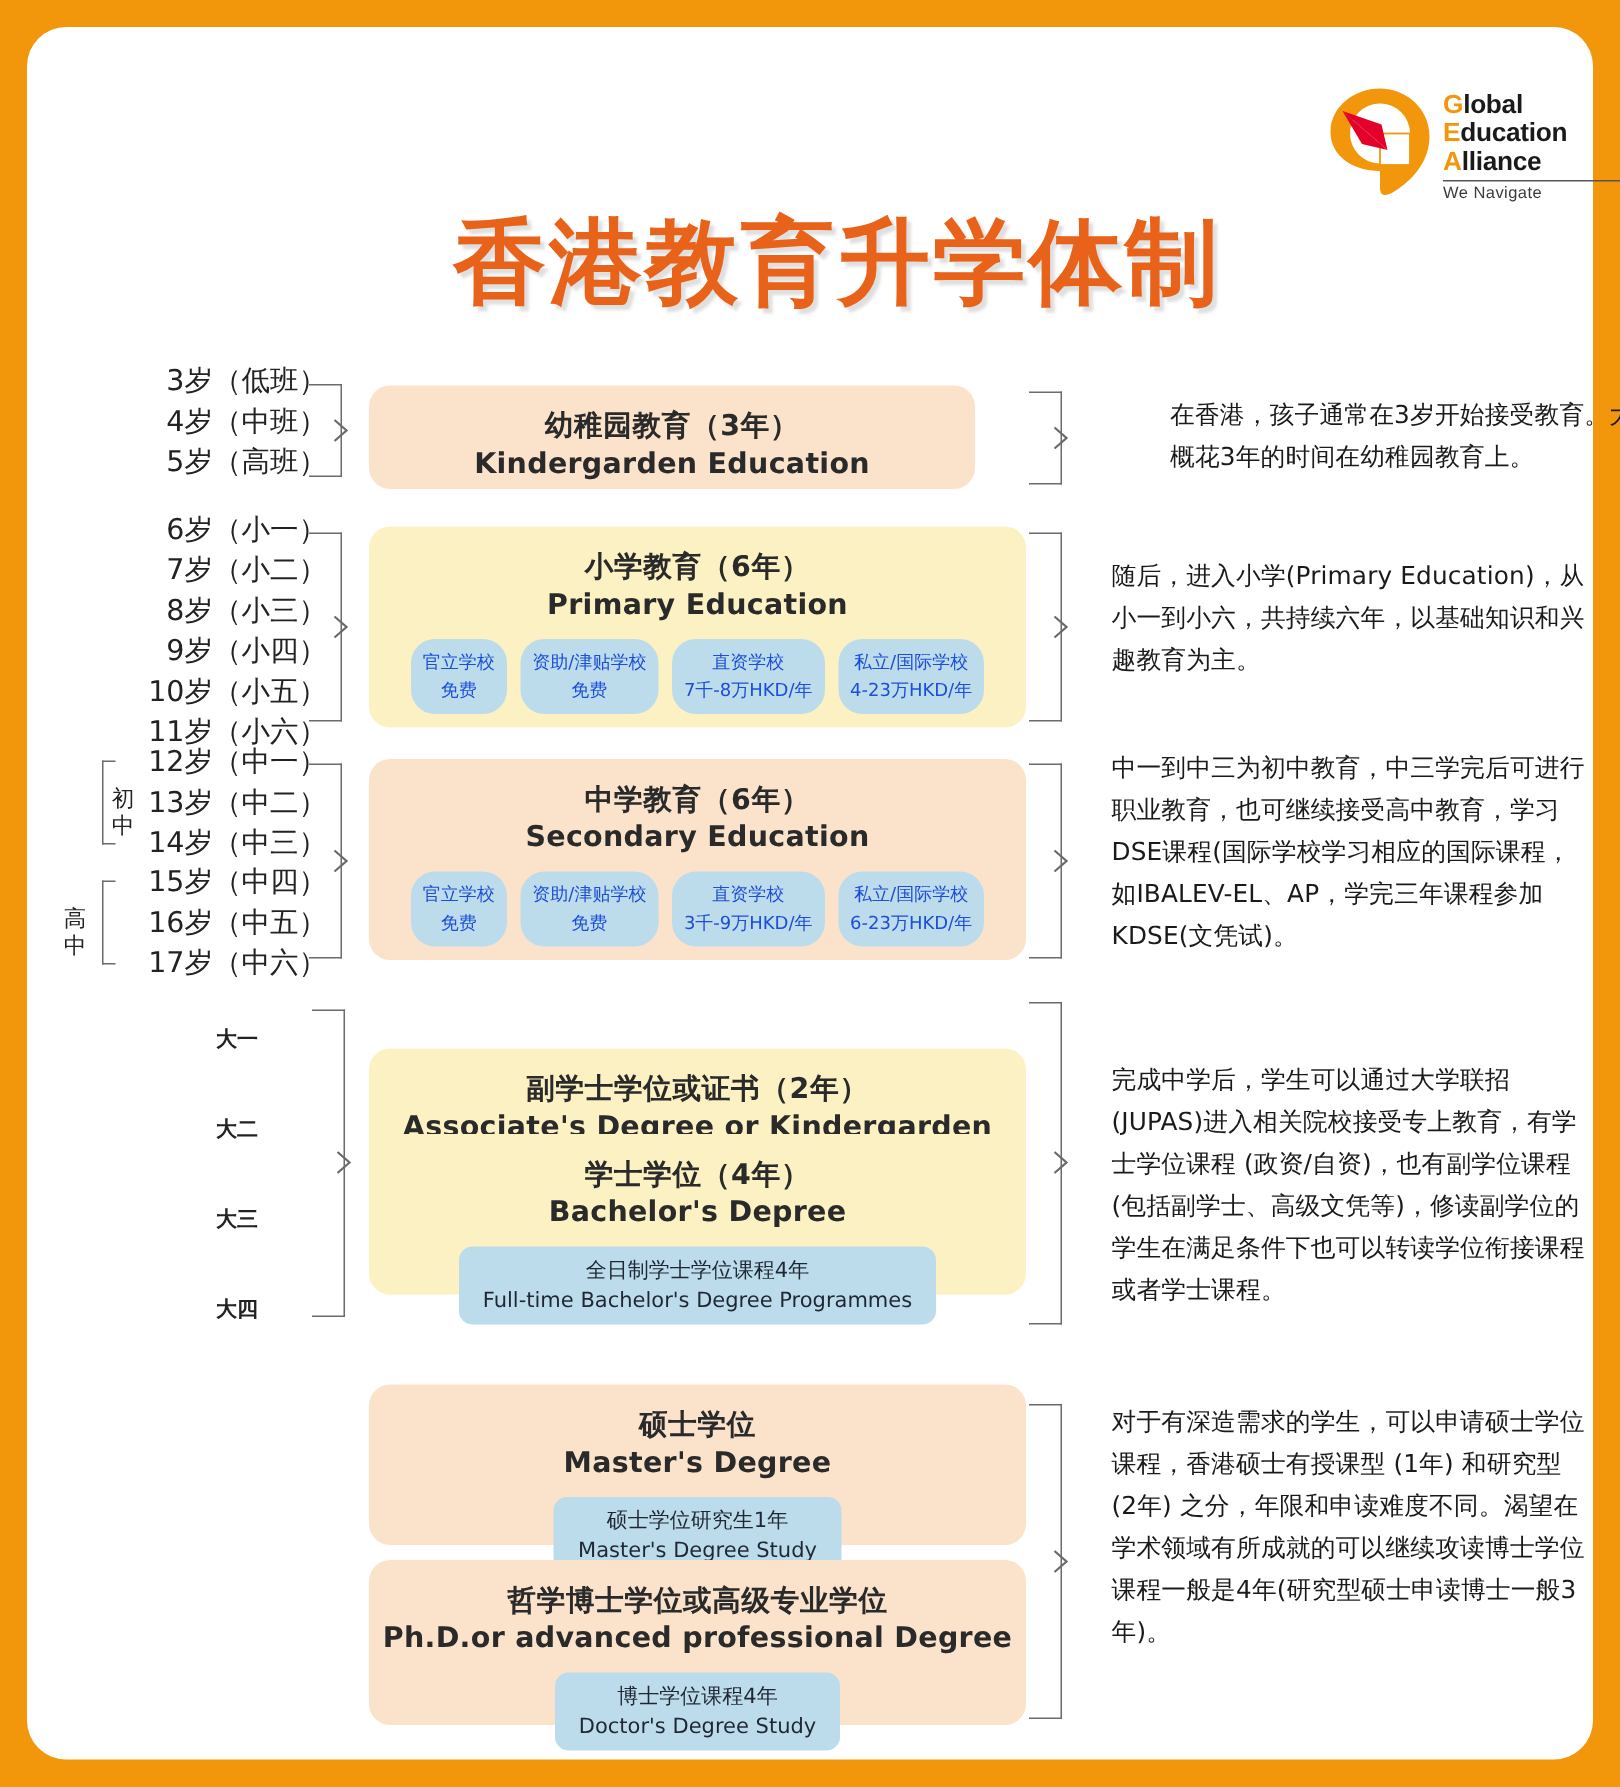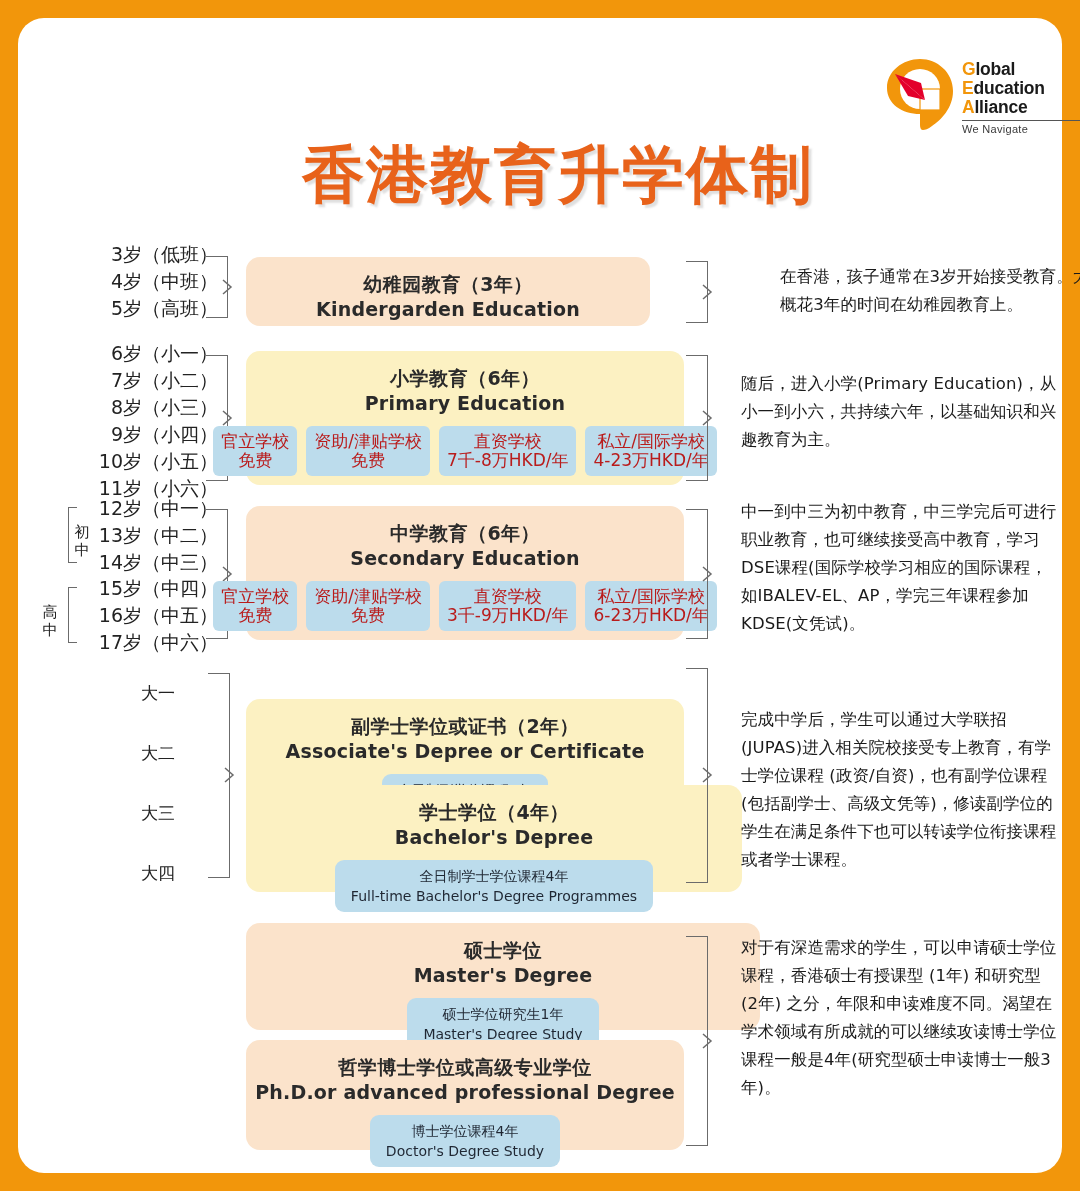--- a/index.html
+++ b/index.html
@@ -79,22 +79,23 @@
     font-size: 19px;
     color: #222;
     white-space: nowrap;
   }
   .ages div { line-height: 27px; }
 
   .uyears {
     position: absolute;
     text-align: center;
     font-family: "DejaVu Sans", sans-serif;
-    font-size: 17px;
+    font-size: 14px;
     color: #222;
+    font-weight: bold;
   }
   .uyears div { line-height: 60px; }
 
   
   .sidelabel {
     position: absolute;
     width: 20px;
     font-family: "DejaVu Sans", sans-serif;
     font-size: 15px;
     line-height: 18px;
@@ -152,25 +153,25 @@
 
   .chips {
     display: flex;
     justify-content: center;
     gap: 9px;
     margin-top: 10px;
     padding: 0 14px;
   }
   .chip {
     background: #BCDCEC;
-    border-radius: 6px;
+    border-radius: 16px;
     padding: 6px 8px;
     font-family: "DejaVu Sans", sans-serif;
-    font-size: 17px;
-    color: #b91c1c;
+    font-size: 12px;
+    color: #1d4ed8;
     line-height: 19px;
     white-space: nowrap;
   }
   .chip-wide {
     display: inline-block;
     background: #BCDCEC;
     border-radius: 9px;
     padding: 6px 16px;
     margin-top: 10px;
     font-family: "DejaVu Sans", sans-serif;
@@ -320,35 +321,35 @@
       </div>
       <div class="chip">
         <div>私立/国际学校</div>
           <div>6-23万HKD/年</div>
       </div>
     </div>
   </div>
 
   <div class="box cream" style="left:228px; top:645px; width:438px; height:110px;margin-top:36px;">
     <div class="box-cn">副学士学位或证书（2年）</div>
-    <div class="box-en">Associate's Depree or Certificate</div>
+    <div class="box-en">Associate's Degree or Kindergarden</div>
     <div class="chip-wide">
       <div>全日制副学位课程2年</div><div>22所学校</div>
     </div>
   </div>
 
-  <div class="box cream" style="left:228px; top:767px; width:496px; height:107px;">
+  <div class="box cream" style="left:228px; top:738px; width:438px; height:107px;">
     <div class="box-cn">学士学位（4年）</div>
     <div class="box-en">Bachelor's Depree</div>
     <div class="chip-wide">
       <div>全日制学士学位课程4年</div><div>Full-time Bachelor's Degree Programmes</div>
     </div>
   </div>
 
-  <div class="box peach" style="left:228px; top:905px; width:514px; height:107px;">
+  <div class="box peach" style="left:228px; top:905px; width:438px; height:107px;">
     <div class="box-cn">硕士学位</div>
     <div class="box-en">Master's Degree</div>
     <div class="chip-wide">
       <div>硕士学位研究生1年</div><div>Master's Degree Study</div>
     </div>
   </div>
 
   <div class="box peach" style="left:228px; top:1022px; width:438px; height:110px;">
     <div class="box-cn">哲学博士学位或高级专业学位</div>
     <div class="box-en">Ph.D.or advanced professional Degree</div>

